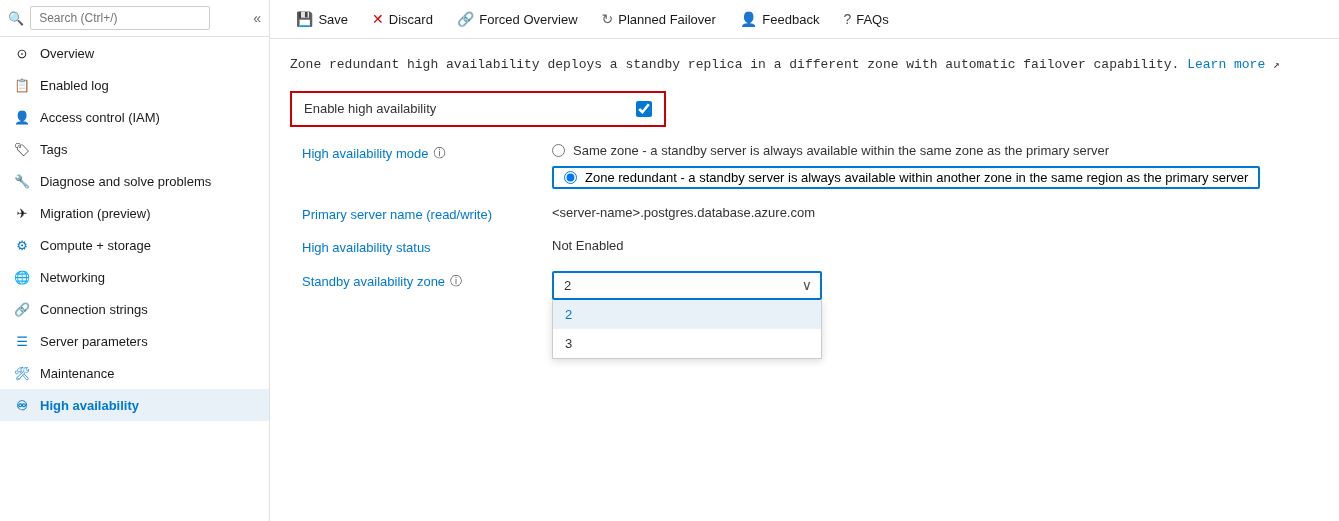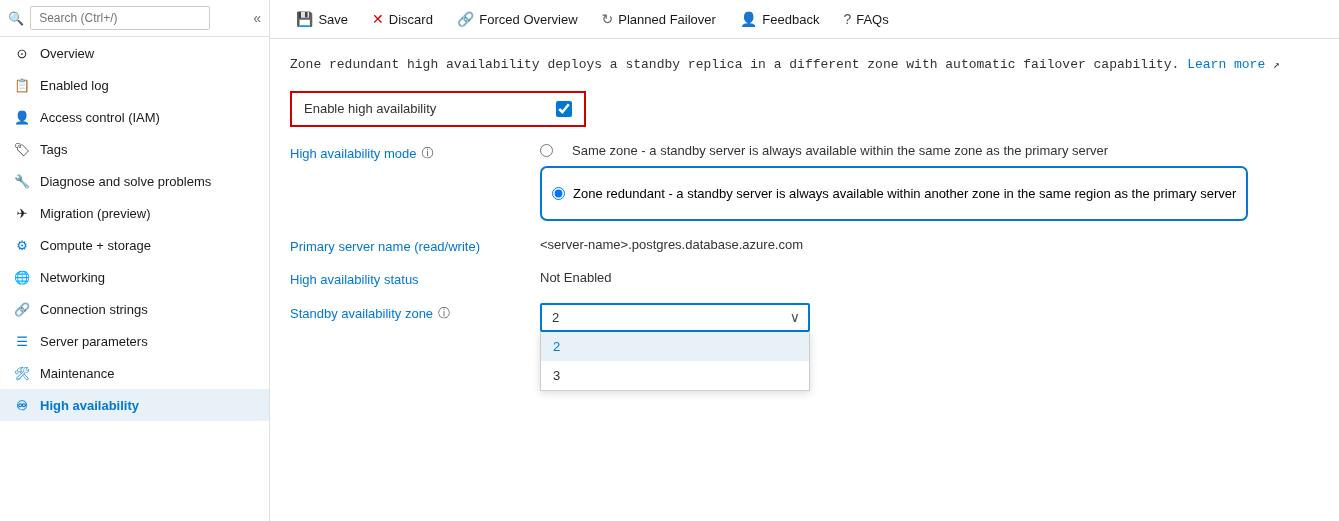--- a/index.html
+++ b/index.html
@@ -112,40 +112,41 @@
     }
     .description-text a { color: #0078d4; text-decoration: none; }
 
     
     .ha-enable-row {
       display: flex;
       align-items: center;
       border: 2px solid #cc0000;
       padding: 8px 12px;
       margin-bottom: 16px;
-      width: 296px;
+      width: 376px;
       gap: 12px;
     }
     .ha-enable-label {
       font-size: 13px;
       color: #333;
       flex: 1;
     }
     .ha-checkbox {
       width: 16px;
       height: 16px;
       accent-color: #0078d4;
     }
 
     
     .form-row {
       display: flex;
       align-items: flex-start;
       margin-bottom: 16px;
       gap: 20px;
+      margin-left: 12px;
     }
     .form-label {
       width: 230px;
       font-size: 13px;
       color: #0078d4;
       padding-top: 2px;
       flex-shrink: 0;
       display: flex;
       align-items: center;
       gap: 5px;
@@ -163,29 +164,29 @@
 
     
     .radio-options {
       display: flex;
       flex-direction: column;
       gap: 8px;
     }
     .radio-row {
       display: flex;
       align-items: center;
-      gap: 19px;
+      gap: 8px;
       font-size: 13px;
       color: #333;
     }
     .radio-row input[type="radio"] { accent-color: #0078d4; }
     .zone-redundant-row {
       border: 2px solid #0078d4;
-      padding: 18px 10px;
-      border-radius: 7px;
+      padding: 2px 10px;
+      border-radius: 2px;
       display: flex;
       align-items: center;
       gap: 8px;
     }
 
     
     .dropdown-wrapper {
       position: relative;
       width: 270px;
     }

